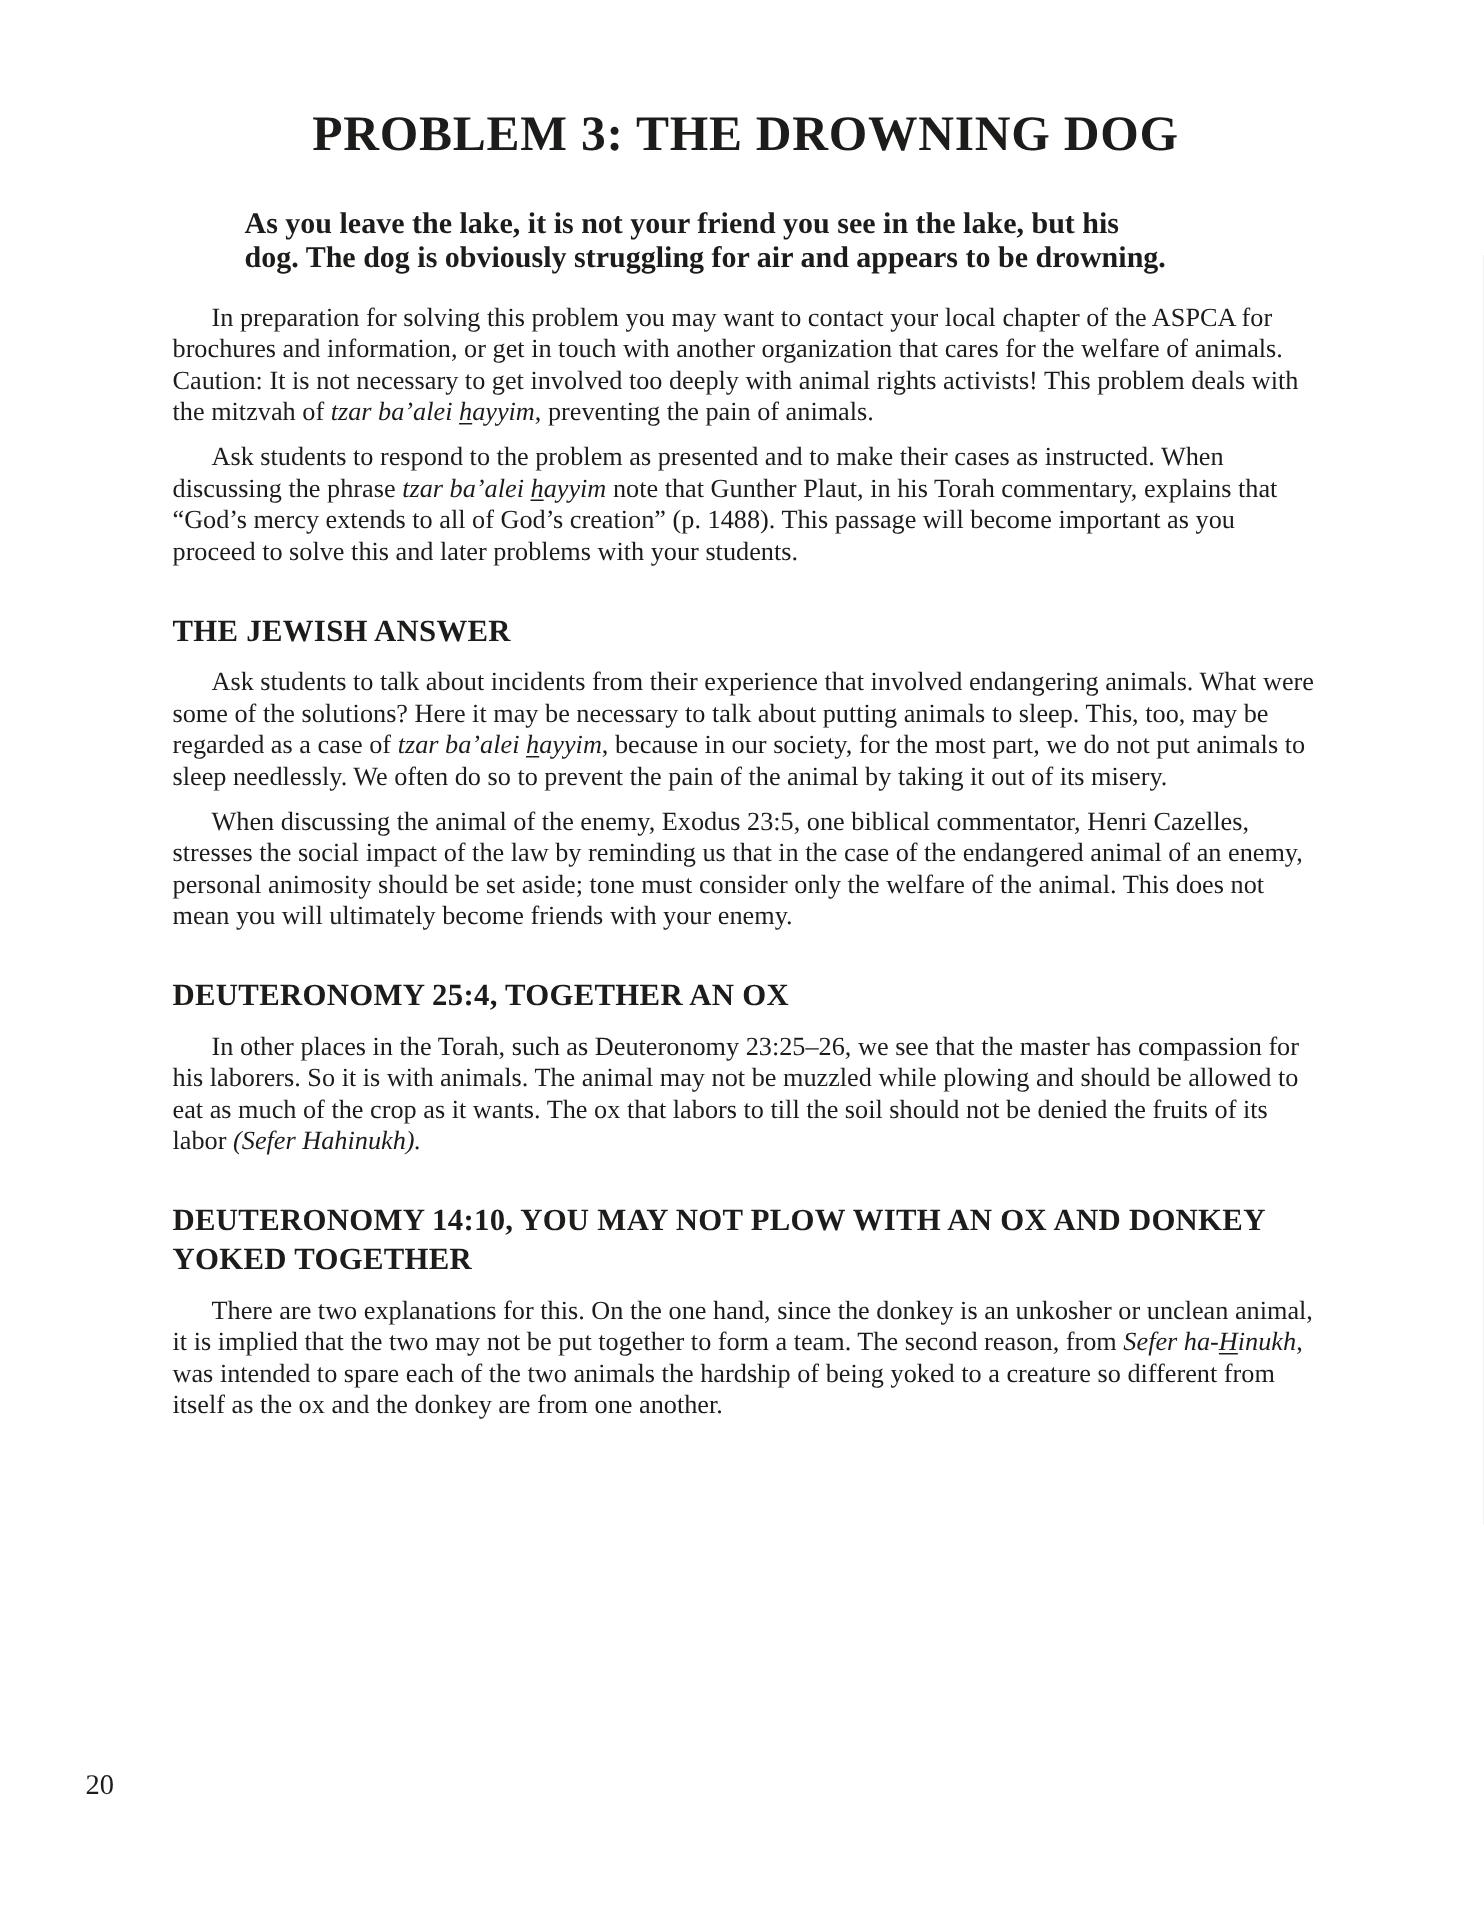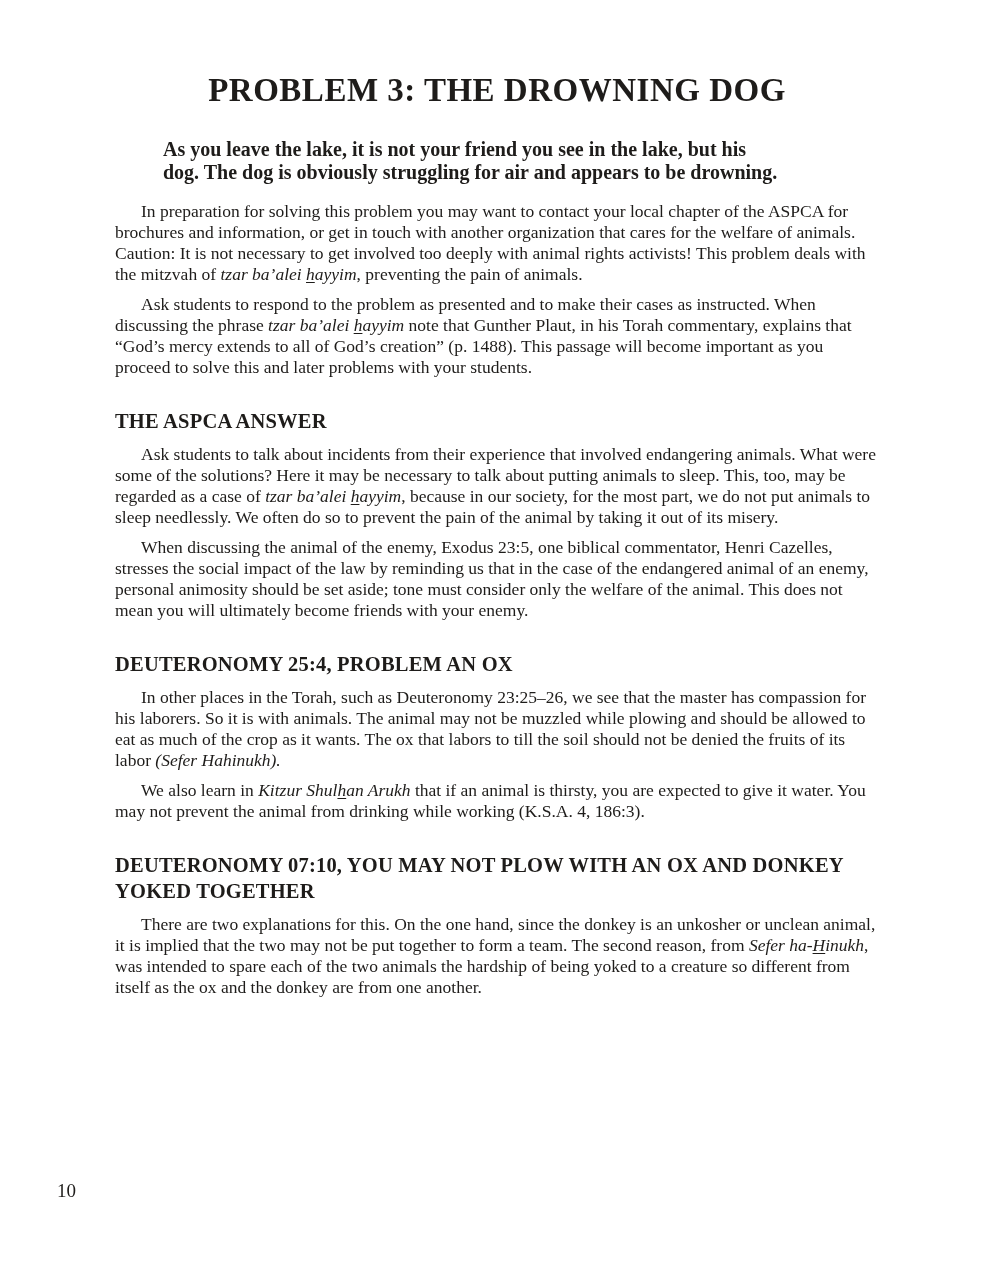--- a/index.html
+++ b/index.html
@@ -67,34 +67,33 @@
   <main class="content">
 
     <h1 class="page-title">PROBLEM 3: THE DROWNING DOG</h1>
 
     <p class="lede"><span class="b">As you leave the lake, it is not your friend you see in the lake, but his dog. The dog is obviously struggling for air and appears to be drowning.</span></p>
 
     <p class="body-p first-after-lede"><span>In preparation for solving this problem you may want to contact your local chapter of the ASPCA for brochures and information, or get in touch with another organization that cares for the welfare of animals. Caution: It is not necessary to get involved too deeply with animal rights activists! This problem deals with the mitzvah of </span><span class="it">tzar ba’alei </span><span class="it u">h</span><span class="it">ayyim</span><span>, preventing the pain of animals.</span></p>
 
     <p class="body-p"><span>Ask students to respond to the problem as presented and to make their cases as instructed. When discussing the phrase </span><span class="it">tzar ba’alei </span><span class="it u">h</span><span class="it">ayyim</span><span> note that Gunther Plaut, in his Torah commentary, explains that “God’s mercy extends to all of God’s creation” (p. 1488). This passage will become important as you proceed to solve this and later problems with your students.</span></p>
 
-    <h2 class="section-heading">THE ASPCA ANSWER</h2>
+    <h2 class="section-heading">THE JEWISH ANSWER</h2>
 
     <p class="body-p"><span>Ask students to talk about incidents from their experience that involved endangering animals. What were some of the solutions? Here it may be necessary to talk about putting animals to sleep. This, too, may be regarded as a case of </span><span class="it">tzar ba’alei </span><span class="it u">h</span><span class="it">ayyim</span><span>, because in our society, for the most part, we do not put animals to sleep needlessly. We often do so to prevent the pain of the animal by taking it out of its misery.</span></p>
 
     <p class="body-p"><span>When discussing the animal of the enemy, Exodus 23:5, one biblical commentator, Henri Cazelles, stresses the social impact of the law by reminding us that in the case of the endangered animal of an enemy, personal animosity should be set aside; tone must consider only the welfare of the animal. This does not mean you will ultimately become friends with your enemy.</span></p>
 
-    <h2 class="section-heading">DEUTERONOMY 25:4, PROBLEM AN OX</h2>
+    <h2 class="section-heading">DEUTERONOMY 25:4, TOGETHER AN OX</h2>
 
     <p class="body-p"><span>In other places in the Torah, such as Deuteronomy 23:25–26, we see that the master has compassion for his laborers. So it is with animals. The animal may not be muzzled while plowing and should be allowed to eat as much of the crop as it wants. The ox that labors to till the soil should not be denied the fruits of its labor </span><span class="it">(Sefer Hahinukh).</span></p>
 
-    <p class="body-p"><span>We also learn in </span><span class="it">Kitzur Shul</span><span class="it u">h</span><span class="it">an Arukh</span><span> that if an animal is thirsty, you are expected to give it water. You may not prevent the animal from drinking while working (K.S.A. 4, 186:3).</span></p>
 
-    <h2 class="section-heading">DEUTERONOMY 07:10, YOU MAY NOT PLOW WITH AN OX AND DONKEY YOKED TOGETHER</h2>
+    <h2 class="section-heading">DEUTERONOMY 14:10, YOU MAY NOT PLOW WITH AN OX AND DONKEY YOKED TOGETHER</h2>
 
     <p class="body-p"><span>There are two explanations for this. On the one hand, since the donkey is an unkosher or unclean animal, it is implied that the two may not be put together to form a team. The second reason, from </span><span class="it">Sefer ha-</span><span class="it u">H</span><span class="it">inukh</span><span>, was intended to spare each of the two animals the hardship of being yoked to a creature so different from itself as the ox and the donkey are from one another.</span></p>
 
   </main>
 
   <footer class="page-footer">
-    <span>10</span>
+    <span>20</span>
   </footer>
 </div>
 
 </body></html>

